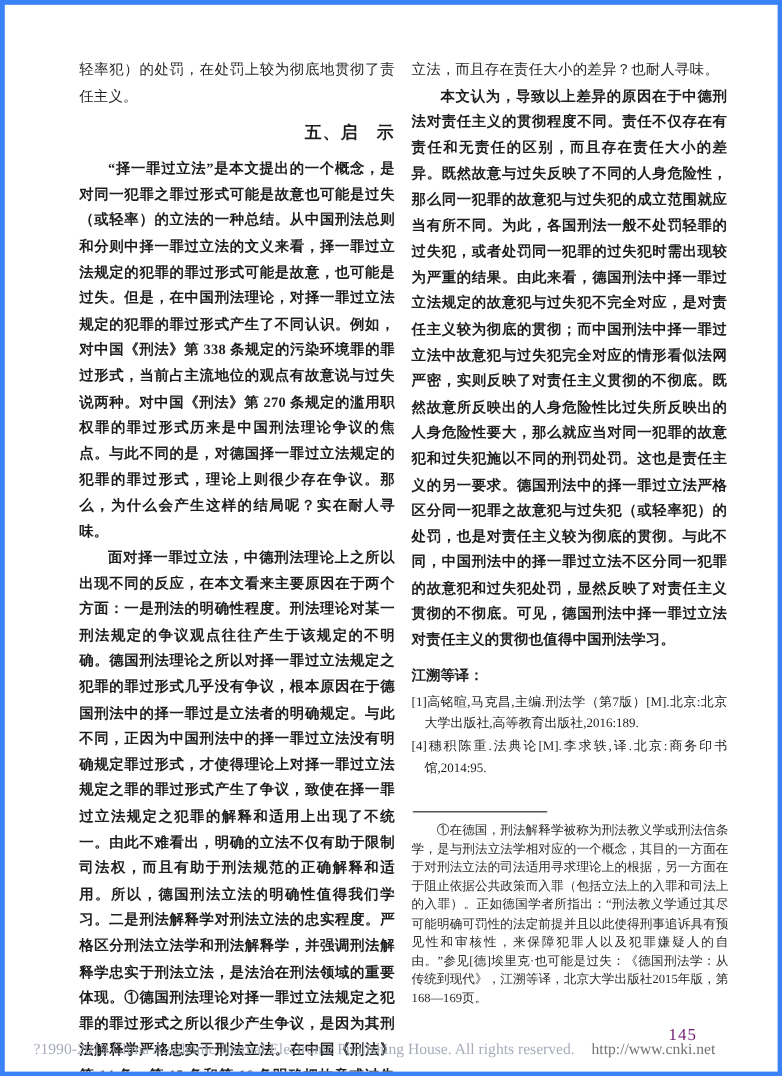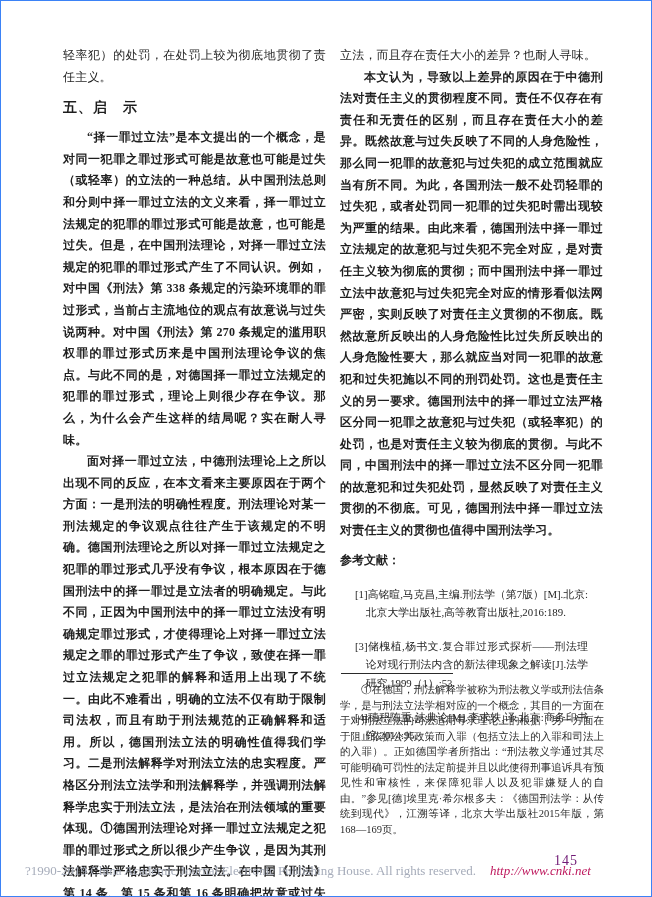--- a/index.html
+++ b/index.html
@@ -2,21 +2,21 @@
 <html><head>
 <meta charset="utf-8">
 <style>
   html, body { margin: 0; padding: 0; background: #e9e9e9; }
   .page {
     position: relative;
     width: 652px;
     height: 897px;
     margin: 0 auto;
     background: #ffffff;
-    border: 1px solid #3b82f6;
+    border: 4px solid #3b82f6;
     box-sizing: border-box;
     overflow: hidden;
     font-family: "Liberation Serif", "DejaVu Serif", serif;
     color: #1e1e1e;
     padding-left: 31px;
   }
   .col {
     position: absolute;
     top: 44px;
     width: 263px;
@@ -28,31 +28,31 @@
     margin: 0;
     font-size: 12px;
     line-height: 21.6px;
     letter-spacing: 0.2px;
   }
   .indent { text-indent: 2em; font-weight: bold; }
   .section-heading {
     margin: 11px 0 10px 0;
     font-size: 14px;
     font-weight: bold;
-    text-align: left;
+    text-align: right;
     letter-spacing: 1px;
   }
   .ref-heading {
     margin: 9px 0 3px 0;
     font-size: 12px;
     font-weight: bold;
     line-height: 19px;
   }
   .ref {
-    margin: 15px;
+    margin: 0;
     font-size: 10.8px;
     line-height: 18.6px;
     padding-left: 1em;
     text-indent: -1em;
     text-align: justify;
   }
   .footnote-rule {
     position: absolute;
     left: 340px;
     top: 672px;
@@ -82,48 +82,47 @@
   }
   .footer {
     position: absolute;
     left: 24px;
     top: 862px;
     width: 600px;
     font-size: 13px;
     color: #a6acba;
     white-space: nowrap;
   }
-  .footer .url { margin-left: 14px; color: #be185d; text-decoration: none; font-style: italic; }
+  .footer .url { margin-left: 14px; color: #737373; text-decoration: none; }
 </style>
 </head>
 <body>
 
 <div class="page">
 
   <div class="col col-left">
     <p class="body">轻率犯）的处罚，在处罚上较为彻底地贯彻了责任主义。</p>
     <h2 class="section-heading">五、启　示</h2>
     <p class="body indent">“择一罪过立法”是本文提出的一个概念，是对同一犯罪之罪过形式可能是故意也可能是过失（或轻率）的立法的一种总结。从中国刑法总则和分则中择一罪过立法的文义来看，择一罪过立法规定的犯罪的罪过形式可能是故意，也可能是过失。但是，在中国刑法理论，对择一罪过立法规定的犯罪的罪过形式产生了不同认识。例如，对中国《刑法》第 338 条规定的污染环境罪的罪过形式，当前占主流地位的观点有故意说与过失说两种。对中国《刑法》第 270 条规定的滥用职权罪的罪过形式历来是中国刑法理论争议的焦点。与此不同的是，对德国择一罪过立法规定的犯罪的罪过形式，理论上则很少存在争议。那么，为什么会产生这样的结局呢？实在耐人寻味。</p>
     <p class="body indent">面对择一罪过立法，中德刑法理论上之所以出现不同的反应，在本文看来主要原因在于两个方面：一是刑法的明确性程度。刑法理论对某一刑法规定的争议观点往往产生于该规定的不明确。德国刑法理论之所以对择一罪过立法规定之犯罪的罪过形式几乎没有争议，根本原因在于德国刑法中的择一罪过是立法者的明确规定。与此不同，正因为中国刑法中的择一罪过立法没有明确规定罪过形式，才使得理论上对择一罪过立法规定之罪的罪过形式产生了争议，致使在择一罪过立法规定之犯罪的解释和适用上出现了不统一。由此不难看出，明确的立法不仅有助于限制司法权，而且有助于刑法规范的正确解释和适用。所以，德国刑法立法的明确性值得我们学习。二是刑法解释学对刑法立法的忠实程度。严格区分刑法立法学和刑法解释学，并强调刑法解释学忠实于刑法立法，是法治在刑法领域的重要体现。①德国刑法理论对择一罪过立法规定之犯罪的罪过形式之所以很少产生争议，是因为其刑法解释学严格忠实于刑法立法。在中国《刑法》第 14 条、第 15 条和第 16 条明确把故意或过失规定为任何犯罪成立必须具备的条件之后，把择一罪过立法规定之犯罪的罪过形式解释为故意或解释为过失的观点，都没有忠实于刑法的文义，是没有严格贯彻刑法解释学的表现。以此来看，严格区分刑法解释学与刑法立法学，并明确刑法解释学的应有价值，应当是中国刑法理论的一个重要内容。在这一方面，德国刑法立法为我们提供了有益的经验。</p>
 
   </div>
 
   <div class="col col-right">
     <p class="body">立法，而且存在责任大小的差异？也耐人寻味。</p>
     <p class="body indent">本文认为，导致以上差异的原因在于中德刑法对责任主义的贯彻程度不同。责任不仅存在有责任和无责任的区别，而且存在责任大小的差异。既然故意与过失反映了不同的人身危险性，那么同一犯罪的故意犯与过失犯的成立范围就应当有所不同。为此，各国刑法一般不处罚轻罪的过失犯，或者处罚同一犯罪的过失犯时需出现较为严重的结果。由此来看，德国刑法中择一罪过立法规定的故意犯与过失犯不完全对应，是对责任主义较为彻底的贯彻；而中国刑法中择一罪过立法中故意犯与过失犯完全对应的情形看似法网严密，实则反映了对责任主义贯彻的不彻底。既然故意所反映出的人身危险性比过失所反映出的人身危险性要大，那么就应当对同一犯罪的故意犯和过失犯施以不同的刑罚处罚。这也是责任主义的另一要求。德国刑法中的择一罪过立法严格区分同一犯罪之故意犯与过失犯（或轻率犯）的处罚，也是对责任主义较为彻底的贯彻。与此不同，中国刑法中的择一罪过立法不区分同一犯罪的故意犯和过失犯处罚，显然反映了对责任主义贯彻的不彻底。可见，德国刑法中择一罪过立法对责任主义的贯彻也值得中国刑法学习。</p>
-    <h3 class="ref-heading">参考文献：</h3>
+    <h3 class="ref-heading">江溯等译：</h3>
     <div>
       <p class="ref">[1]高铭暄,马克昌,主编.刑法学（第7版）[M].北京:北京大学出版社,高等教育出版社,2016:189.</p>
-      <p class="ref">[3]储槐植,杨书文.复合罪过形式探析——刑法理论对现行刑法内含的新法律现象之解读[J].法学研究,1999（1）:53.</p>
       <p class="ref">[4]穗积陈重.法典论[M].李求轶,译.北京:商务印书馆,2014:95.</p>
     </div>
   </div>
 
   <div class="footnote-rule"></div>
-  <p class="footnote">①在德国，刑法解释学被称为刑法教义学或刑法信条学，是与刑法立法学相对应的一个概念，其目的一方面在于对刑法立法的司法适用寻求理论上的根据，另一方面在于阻止依据公共政策而入罪（包括立法上的入罪和司法上的入罪）。正如德国学者所指出：“刑法教义学通过其尽可能明确可罚性的法定前提并且以此使得刑事追诉具有预见性和审核性，来保障犯罪人以及犯罪嫌疑人的自由。”参见[德]埃里克·希尔根多夫：《德国刑法学：从传统到现代》，江溯等译，北京大学出版社2015年版，第168—169页。</p>
+  <p class="footnote">①在德国，刑法解释学被称为刑法教义学或刑法信条学，是与刑法立法学相对应的一个概念，其目的一方面在于对刑法立法的司法适用寻求理论上的根据，另一方面在于阻止依据公共政策而入罪（包括立法上的入罪和司法上的入罪）。正如德国学者所指出：“刑法教义学通过其尽可能明确可罚性的法定前提并且以此使得刑事追诉具有预见性和审核性，来保障犯罪人以及犯罪嫌疑人的自由。”参见[德]埃里克·也可能是过失：《德国刑法学：从传统到现代》，江溯等译，北京大学出版社2015年版，第168—169页。</p>
 
   <div class="page-number">145</div>
 
   <div class="footer">
     <span>?1990-2019 China Academic Journal Electronic Publishing House. All rights reserved.</span><span class="url">http://www.cnki.net</span>
   </div>
 
 </div>
 
 </body></html>

